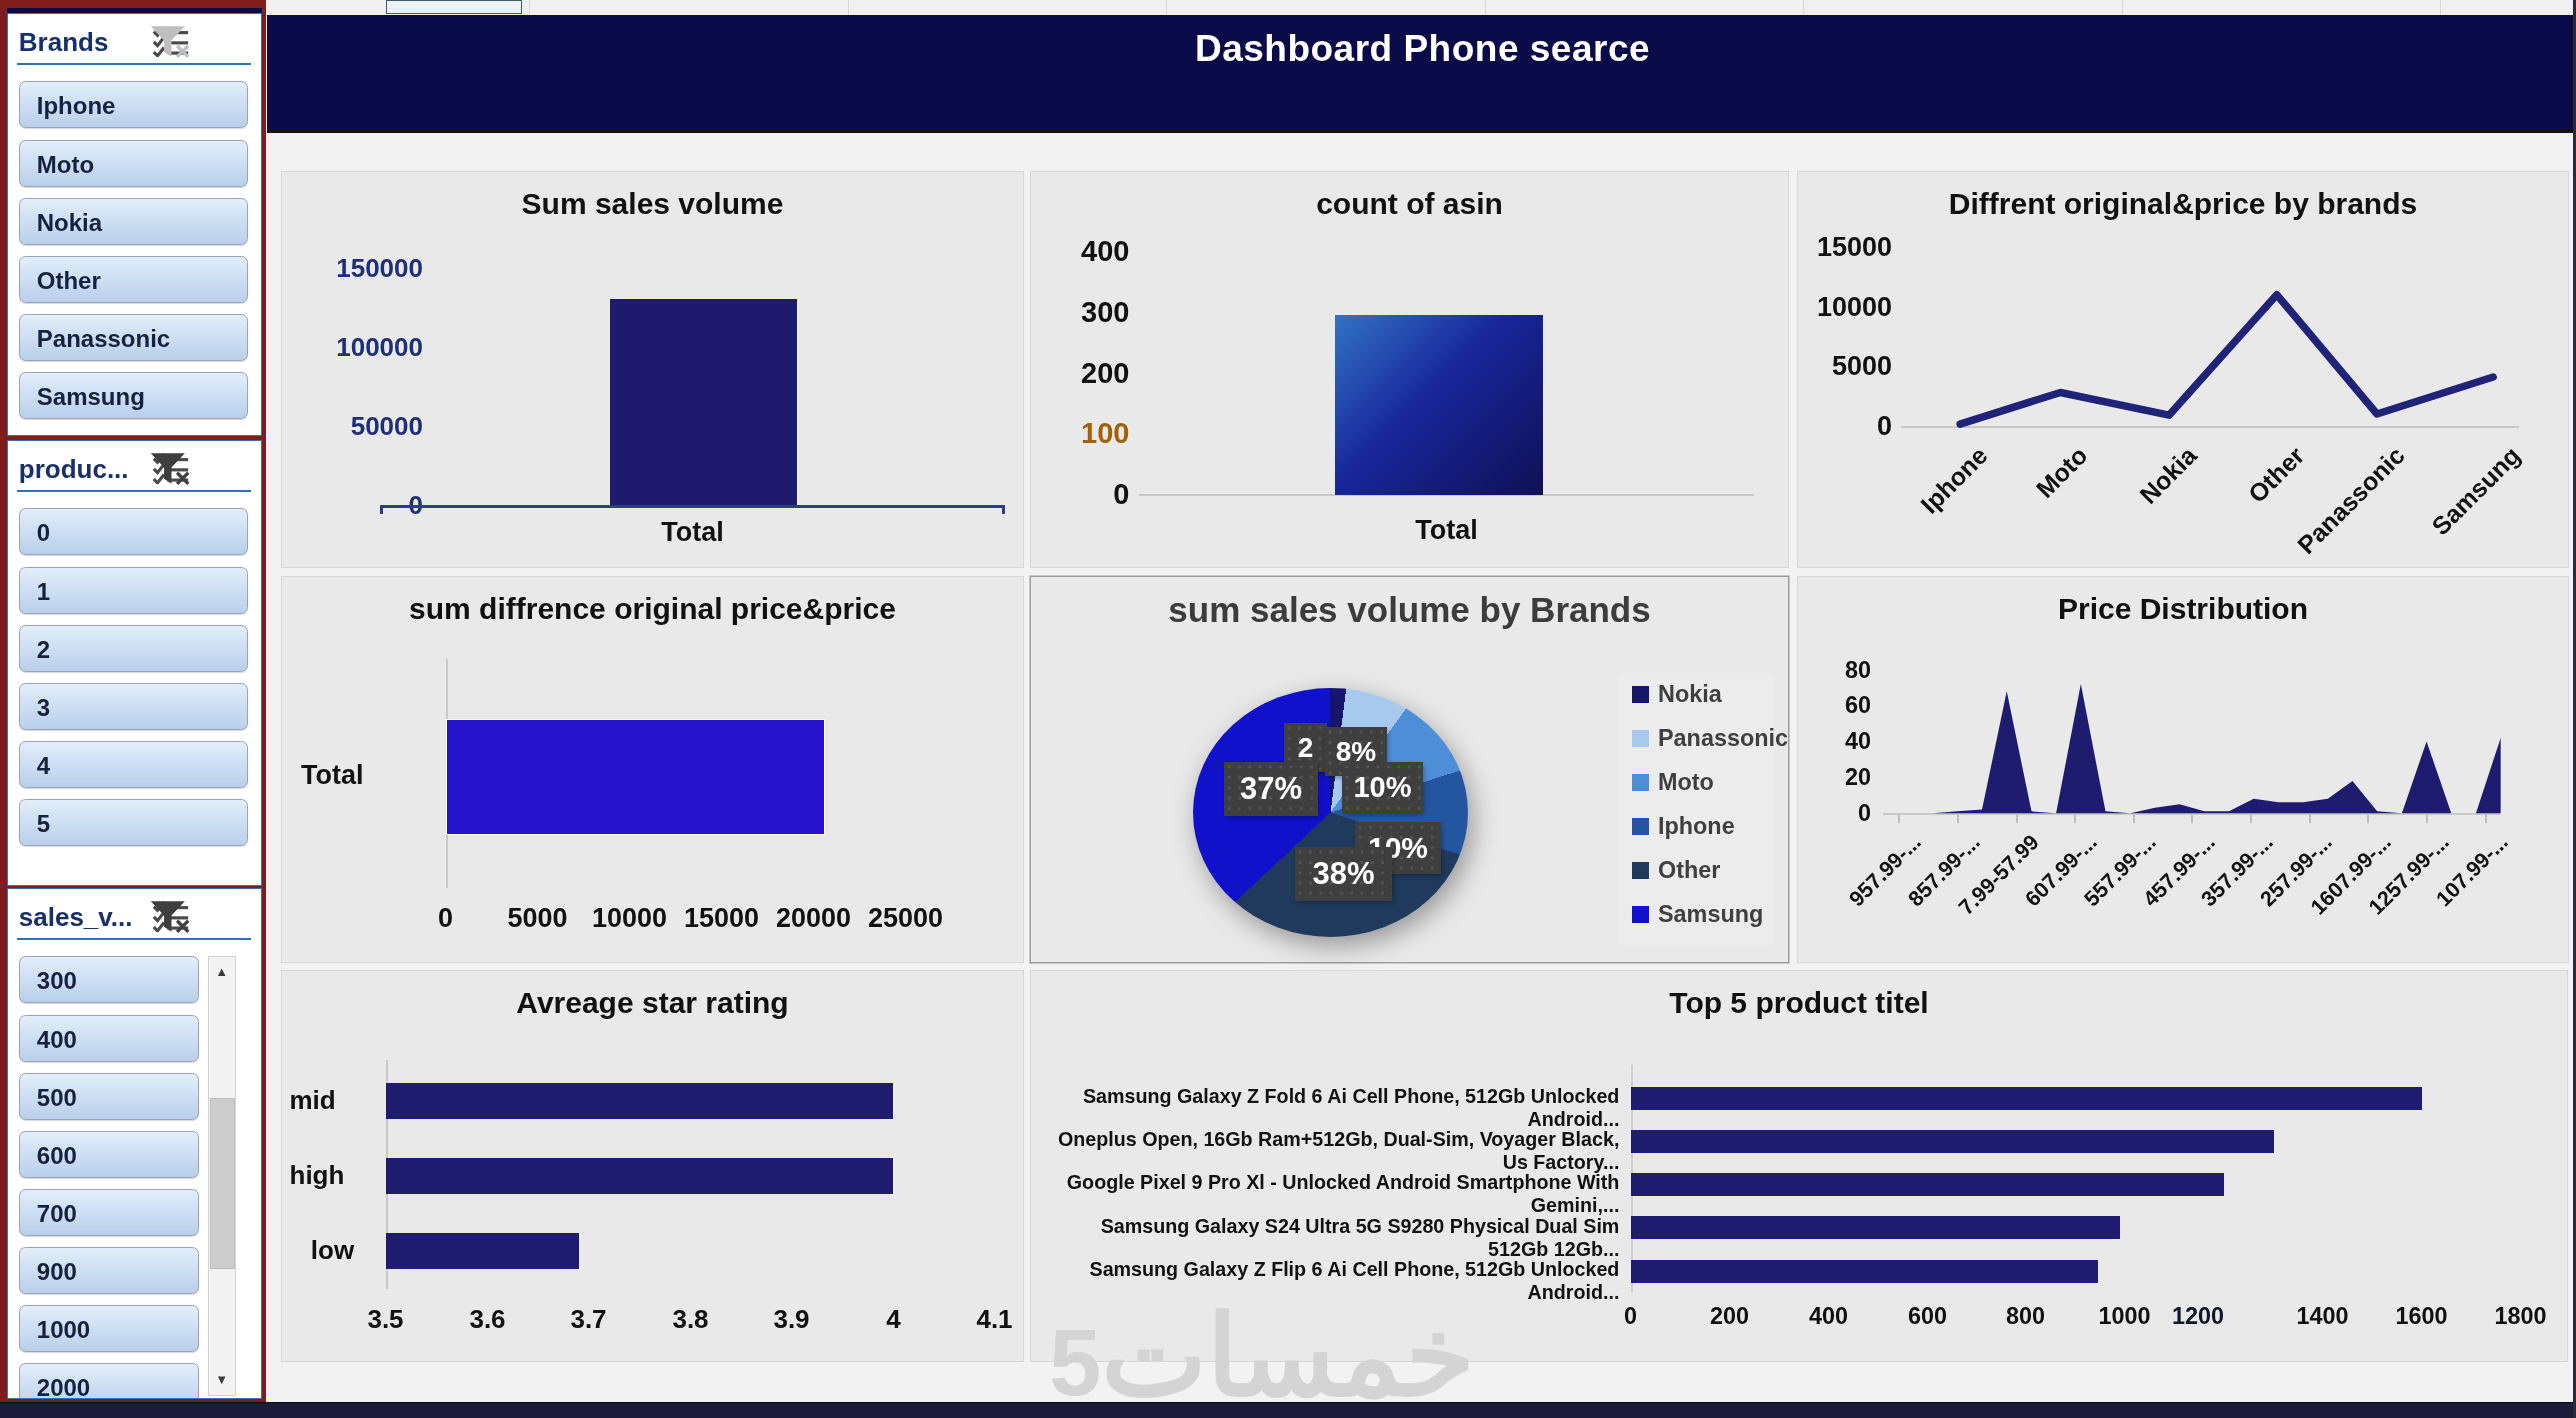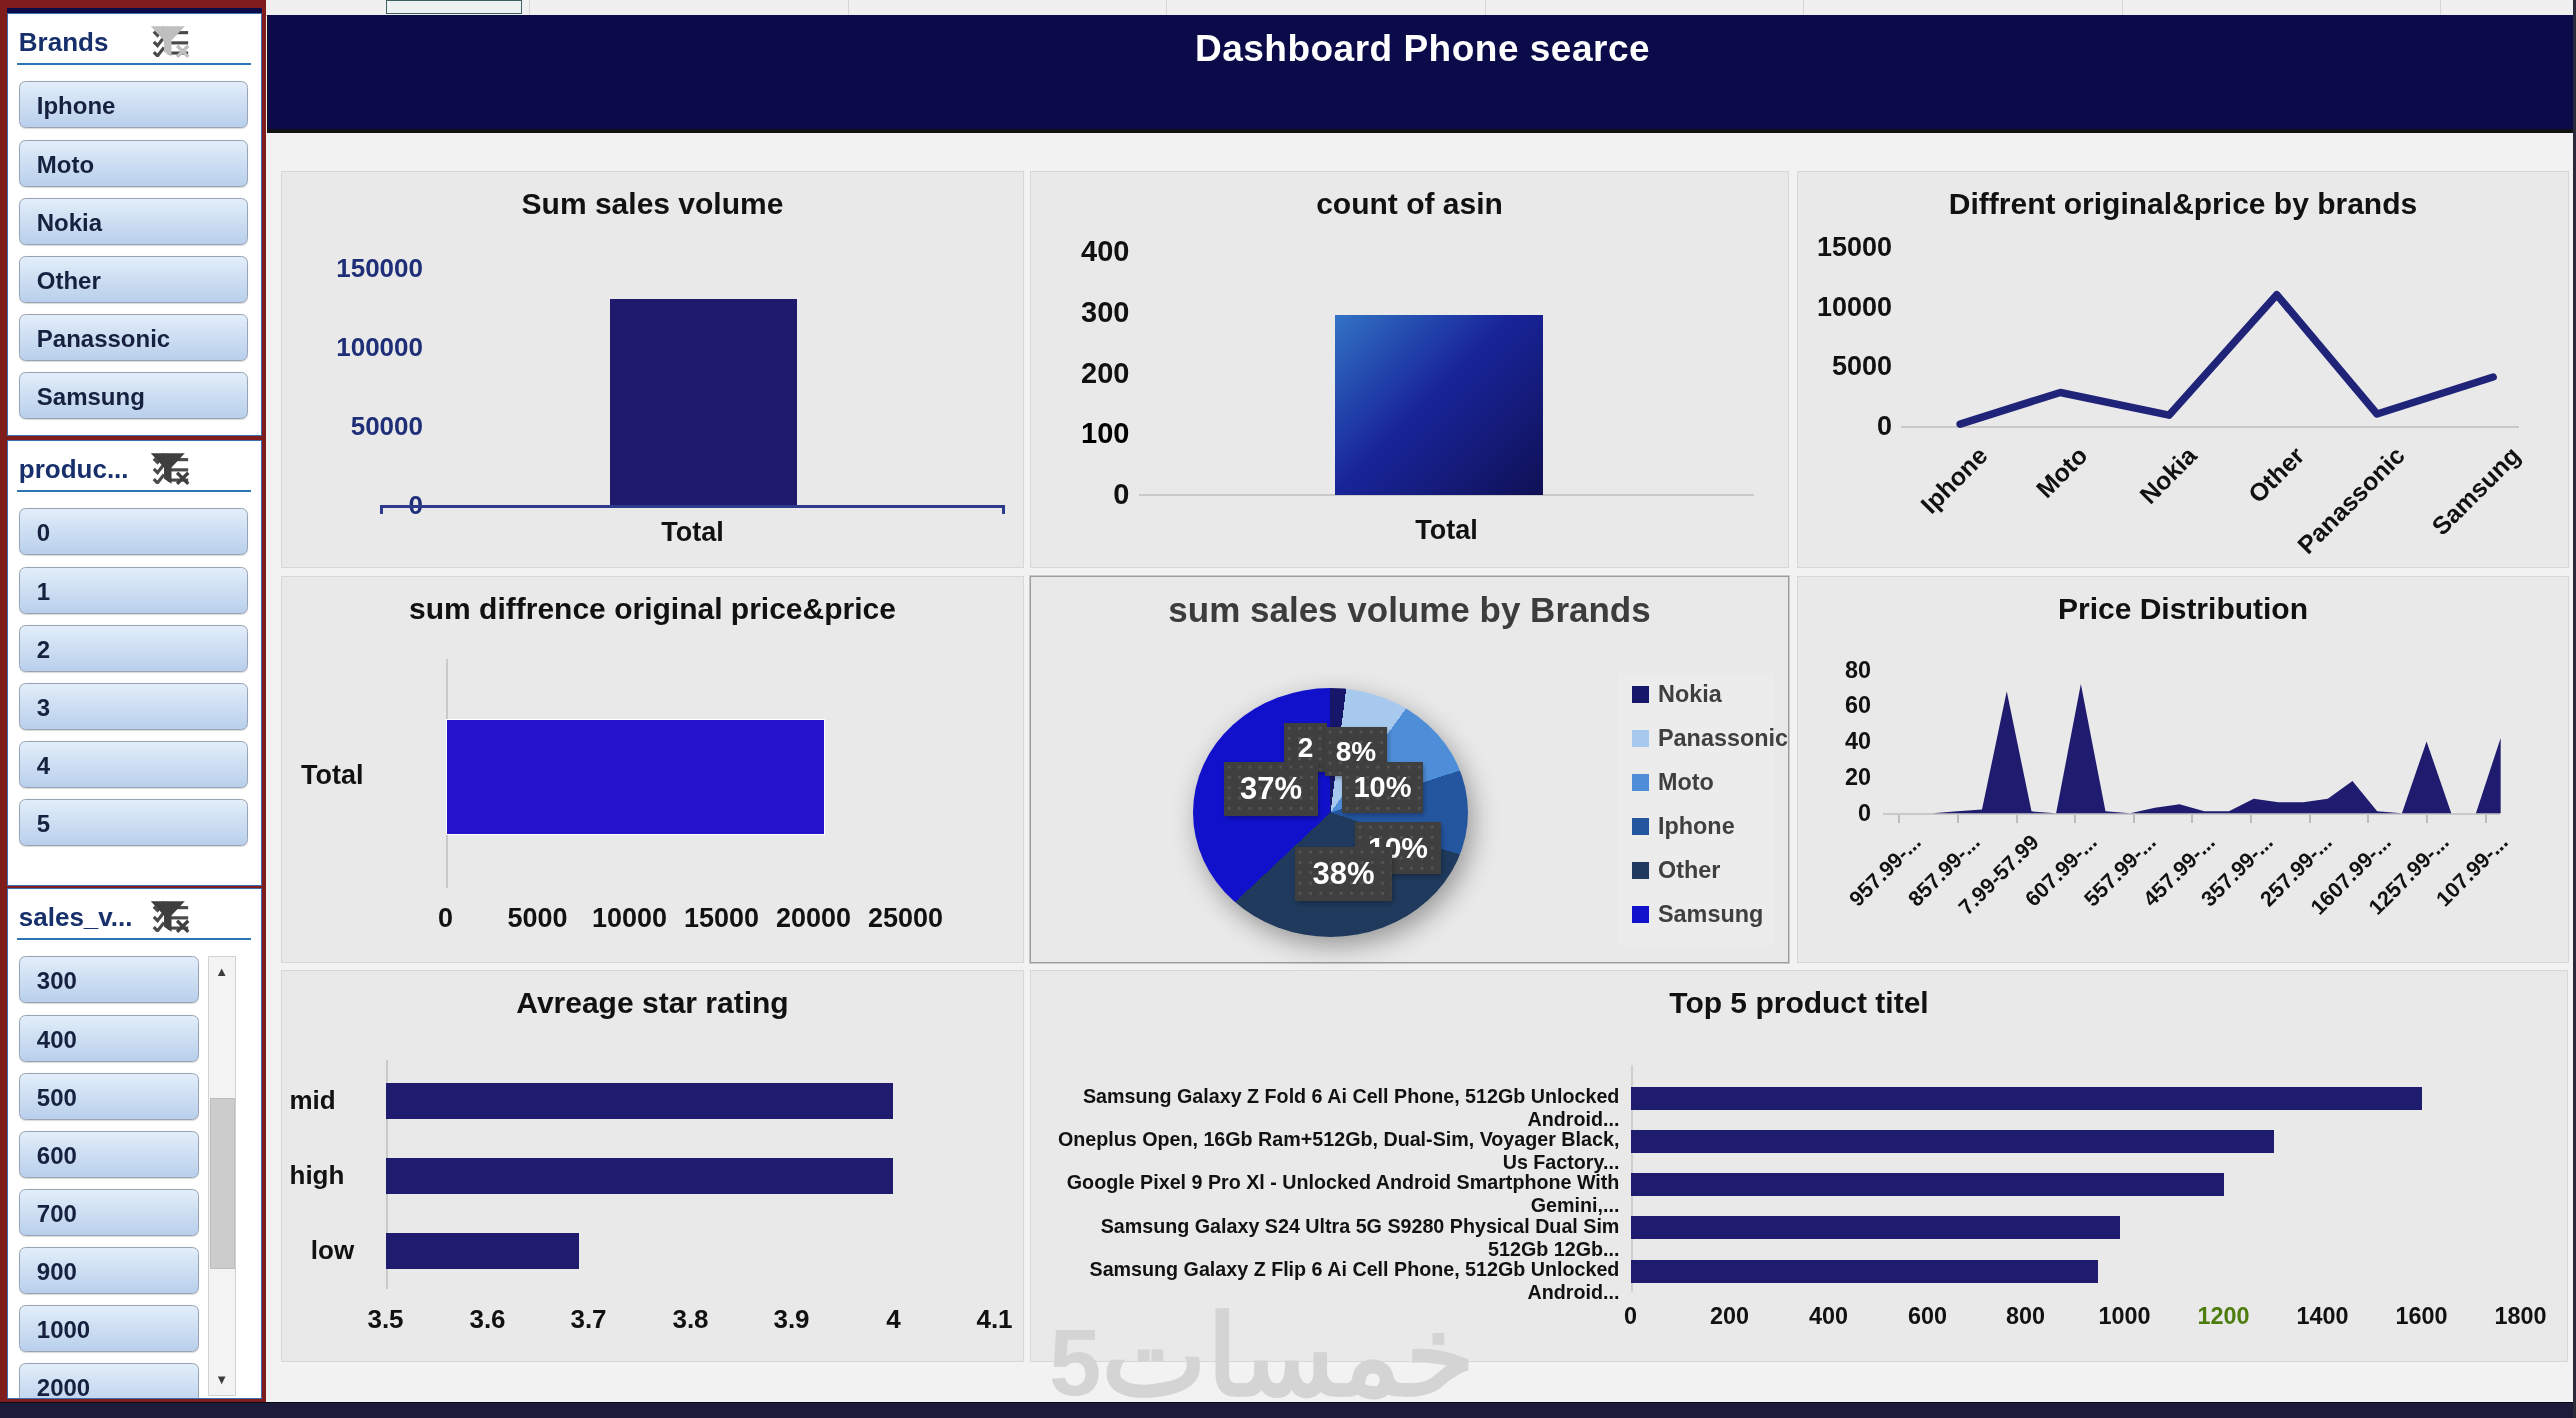--- a/index.html
+++ b/index.html
@@ -189,21 +189,21 @@
     <div class="tick" style="left: 19px; top: 81px; width: 122px; text-align: right; font-size: 26px; color: rgb(30, 47, 120);">150000</div>
     <div class="axis-h" style="left: 98px; top: 333px; width: 625px; height: 2.8px; background: rgb(46, 58, 140);"></div>
     <div style="position: absolute; left: 98px; top: 333px; width: 2.8px; height: 9.4px; background: rgb(46, 58, 140);"></div>
     <div style="position: absolute; left: 720px; top: 333px; width: 2.8px; height: 9.4px; background: rgb(46, 58, 140);"></div>
     <div class="bar" style="left: 328px; top: 127px; width: 187px; height: 206px; background: rgb(32, 26, 110);"></div>
     <div class="cat" style="left: 98px; top: 345px; width: 625px; text-align: center; font-size: 27px;">Total</div>
   </div>
 <div class="tile" id="t1" style="left:1030px;top:171px;width:759px;height:397px;">
   <div class="chart-title" style="top:15px;font-size:30px;">count of asin</div>
 <div class="tick" style="left: 9.4px; top: 306px; width: 89px; text-align: right; font-size: 29px; color: rgb(17, 17, 17);">0</div>
-    <div class="tick" style="left: 9.4px; top: 245px; width: 89px; text-align: right; font-size: 29px; color: #000000;">100</div>
+    <div class="tick" style="left: 9.4px; top: 245px; width: 89px; text-align: right; font-size: 29px; color: #a16207;">100</div>
     <div class="tick" style="left: 9.4px; top: 185px; width: 89px; text-align: right; font-size: 29px; color: rgb(17, 17, 17);">200</div>
     <div class="tick" style="left: 9.4px; top: 124px; width: 89px; text-align: right; font-size: 29px; color: rgb(17, 17, 17);">300</div>
     <div class="tick" style="left: 9.4px; top: 63px; width: 89px; text-align: right; font-size: 29px; color: rgb(17, 17, 17);">400</div>
     <div class="axis-h" style="left: 108px; top: 322px; width: 615px;"></div>
     <div class="bar" style="left: 304px; top: 143px; width: 208px; height: 180px; background: linear-gradient(135deg, rgb(50, 115, 196) 0%, rgb(24, 37, 154) 45%, rgb(16, 16, 85) 100%);"></div>
     <div class="cat" style="left: 108px; top: 343px; width: 615px; text-align: center; font-size: 27px;">Total</div>
   </div>
 <div class="tile" id="t2" style="left:1797px;top:171px;width:772px;height:397px;">
   <div class="chart-title" style="top:15px;font-size:30px;">Diffrent original&amp;price by brands</div>
 <div class="tick" style="left: 0px; top: 239px; width: 94px; text-align: right; font-size: 27px; color: rgb(17, 17, 17);">0</div>
@@ -366,21 +366,21 @@
     <div class="bar" style="left: 600px; top: 245px; width: 489px; height: 22.5px; background: rgb(31, 27, 110);"></div>
     <div class="cat" style="left: 9.4px; top: 244px; width: 579px; text-align: right; font-size: 19.7px;">Samsung Galaxy S24 Ultra 5G S9280 Physical Dual Sim 512Gb 12Gb...</div>
     <div class="bar" style="left: 600px; top: 289px; width: 467px; height: 22.5px; background: rgb(31, 27, 110);"></div>
     <div class="cat" style="left: 9.4px; top: 287px; width: 579px; text-align: right; font-size: 19.7px;">Samsung Galaxy Z Flip 6 Ai Cell Phone, 512Gb Unlocked Android...</div>
     <div class="tick" style="left: 548px; top: 332px; width: 103px; text-align: center; font-size: 23.4px; color: rgb(17, 17, 17);">0</div>
     <div class="tick" style="left: 647px; top: 332px; width: 103px; text-align: center; font-size: 23.4px; color: rgb(17, 17, 17);">200</div>
     <div class="tick" style="left: 746px; top: 332px; width: 103px; text-align: center; font-size: 23.4px; color: rgb(17, 17, 17);">400</div>
     <div class="tick" style="left: 845px; top: 332px; width: 103px; text-align: center; font-size: 23.4px; color: rgb(17, 17, 17);">600</div>
     <div class="tick" style="left: 943px; top: 332px; width: 103px; text-align: center; font-size: 23.4px; color: rgb(17, 17, 17);">800</div>
     <div class="tick" style="left: 1042px; top: 332px; width: 103px; text-align: center; font-size: 23.4px; color: rgb(17, 17, 17);">1000</div>
-    <div class="tick" style="left: 1141px; top: 332px; width: 103px; text-align: center; font-size: 23.4px; color: #4d7c0f;">1200</div>
+    <div class="tick" style="left: 1141px; top: 332px; width: 103px; text-align: left; font-size: 23.4px; color: #0f172a;">1200</div>
     <div class="tick" style="left: 1240px; top: 332px; width: 103px; text-align: center; font-size: 23.4px; color: rgb(17, 17, 17);">1400</div>
     <div class="tick" style="left: 1339px; top: 332px; width: 103px; text-align: center; font-size: 23.4px; color: rgb(17, 17, 17);">1600</div>
     <div class="tick" style="left: 1438px; top: 332px; width: 103px; text-align: center; font-size: 23.4px; color: rgb(17, 17, 17);">1800</div>
   </div>
 
 <div class="watermark">
   <span>خمسات</span><span class="five">5</span>
 </div>
 <div class="bottom-bar"></div>
 <div class="right-edge"></div>

